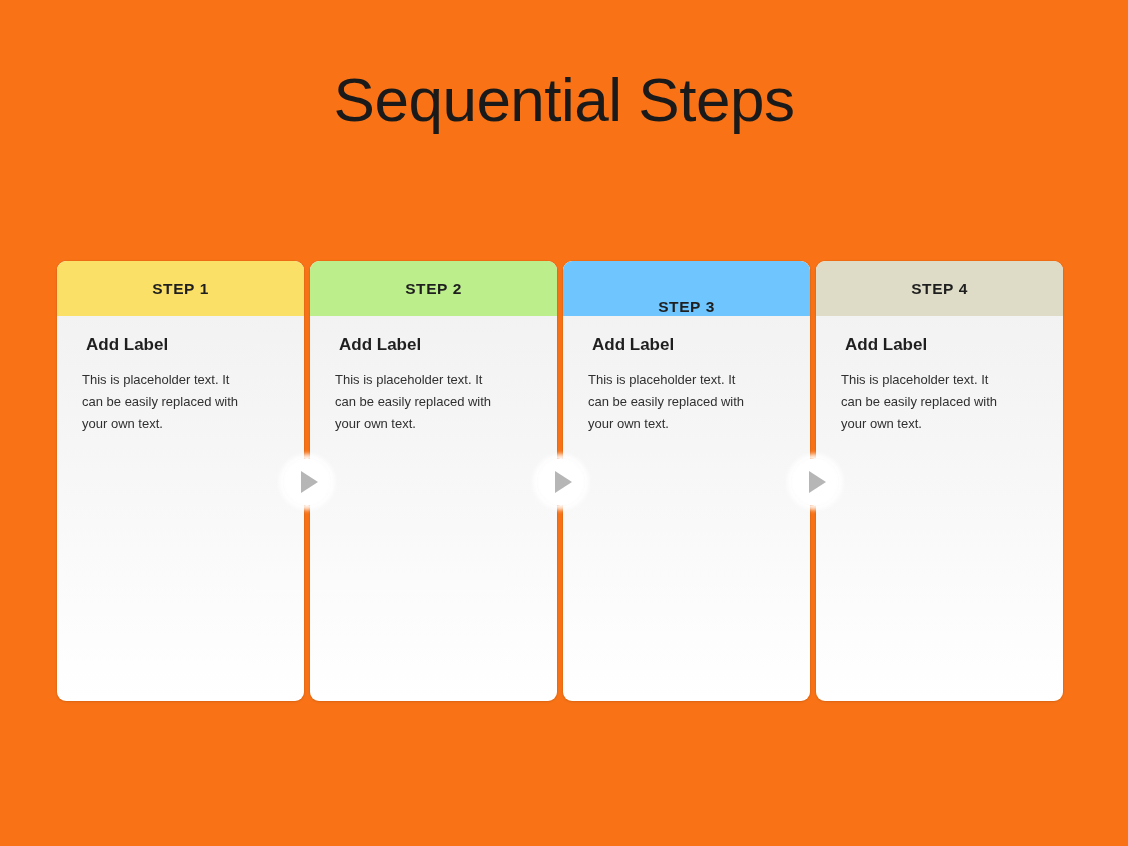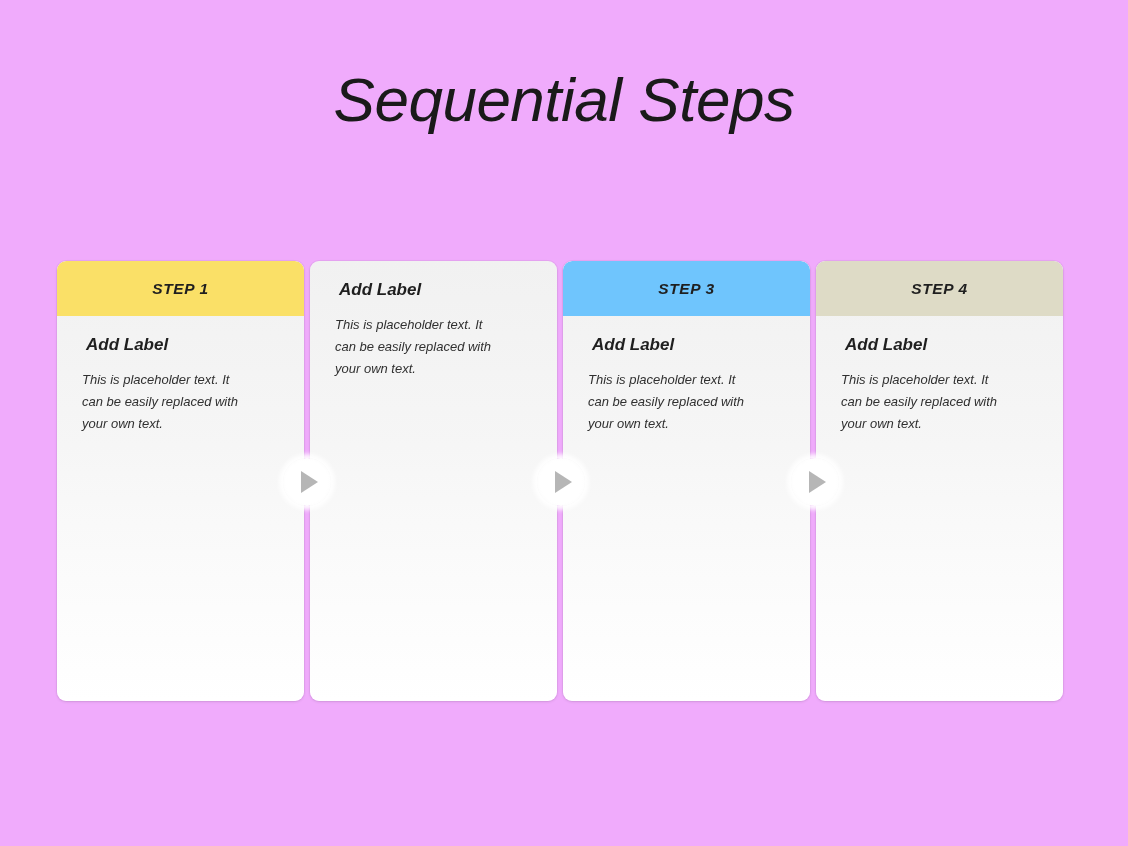--- a/index.html
+++ b/index.html
@@ -11,22 +11,21 @@
     height: 846px;
     background: #ffffff;
     font-family: "Liberation Sans", sans-serif;
     overflow: hidden;
     position: relative;
   }
   .slide {
     position: relative;
     width: 1128px;
     height: 846px;
-    background: #f0abfc;
-    font-style: italic;
+    background: #f97316;
   }
   .slide-title {
     position: absolute;
     left: 0;
     top: 66px;
     width: 1128px;
     text-align: center;
     font-size: 62px;
     font-weight: 300;
     color: #1a1a1a;
@@ -124,28 +123,31 @@
       <div class="card-header" style="background:#FAE067;">
         <span class="card-header-label">STEP 1</span>
       </div>
       <div class="card-body">
         <p class="card-label">Add Label</p>
         <p class="card-text">This is placeholder text. It can be easily replaced with your own text.</p>
       </div>
     </div>
 
     <div class="card">
+      <div class="card-header" style="background:#BCEE8C;">
+        <span class="card-header-label">STEP 2</span>
+      </div>
       <div class="card-body">
         <p class="card-label">Add Label</p>
         <p class="card-text">This is placeholder text. It can be easily replaced with your own text.</p>
       </div>
     </div>
 
     <div class="card">
-      <div class="card-header" style="background:#6FC5FD;">
+      <div class="card-header" style="background:#6FC5FD;align-items:flex-end;">
         <span class="card-header-label">STEP 3</span>
       </div>
       <div class="card-body">
         <p class="card-label">Add Label</p>
         <p class="card-text">This is placeholder text. It can be easily replaced with your own text.</p>
       </div>
     </div>
 
     <div class="card">
       <div class="card-header" style="background:#DEDBC6;">

